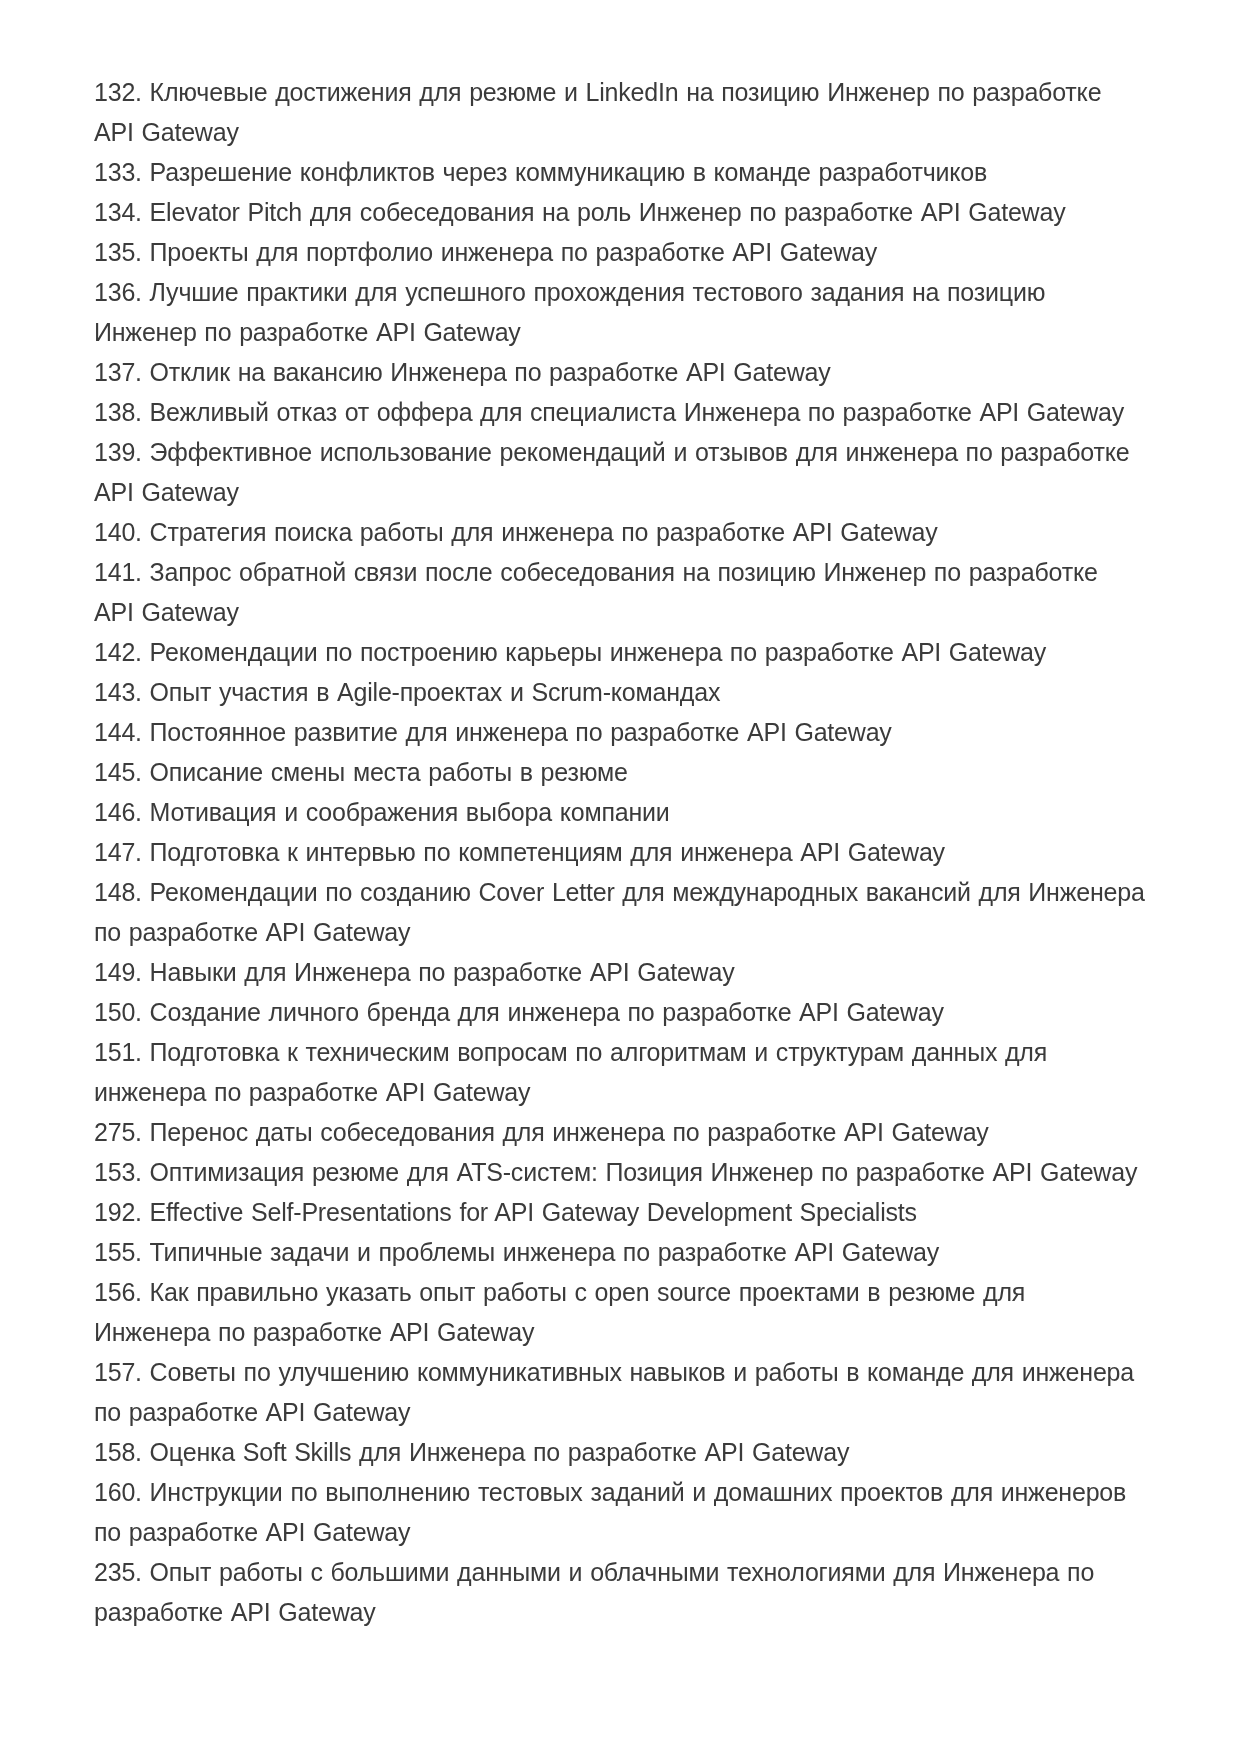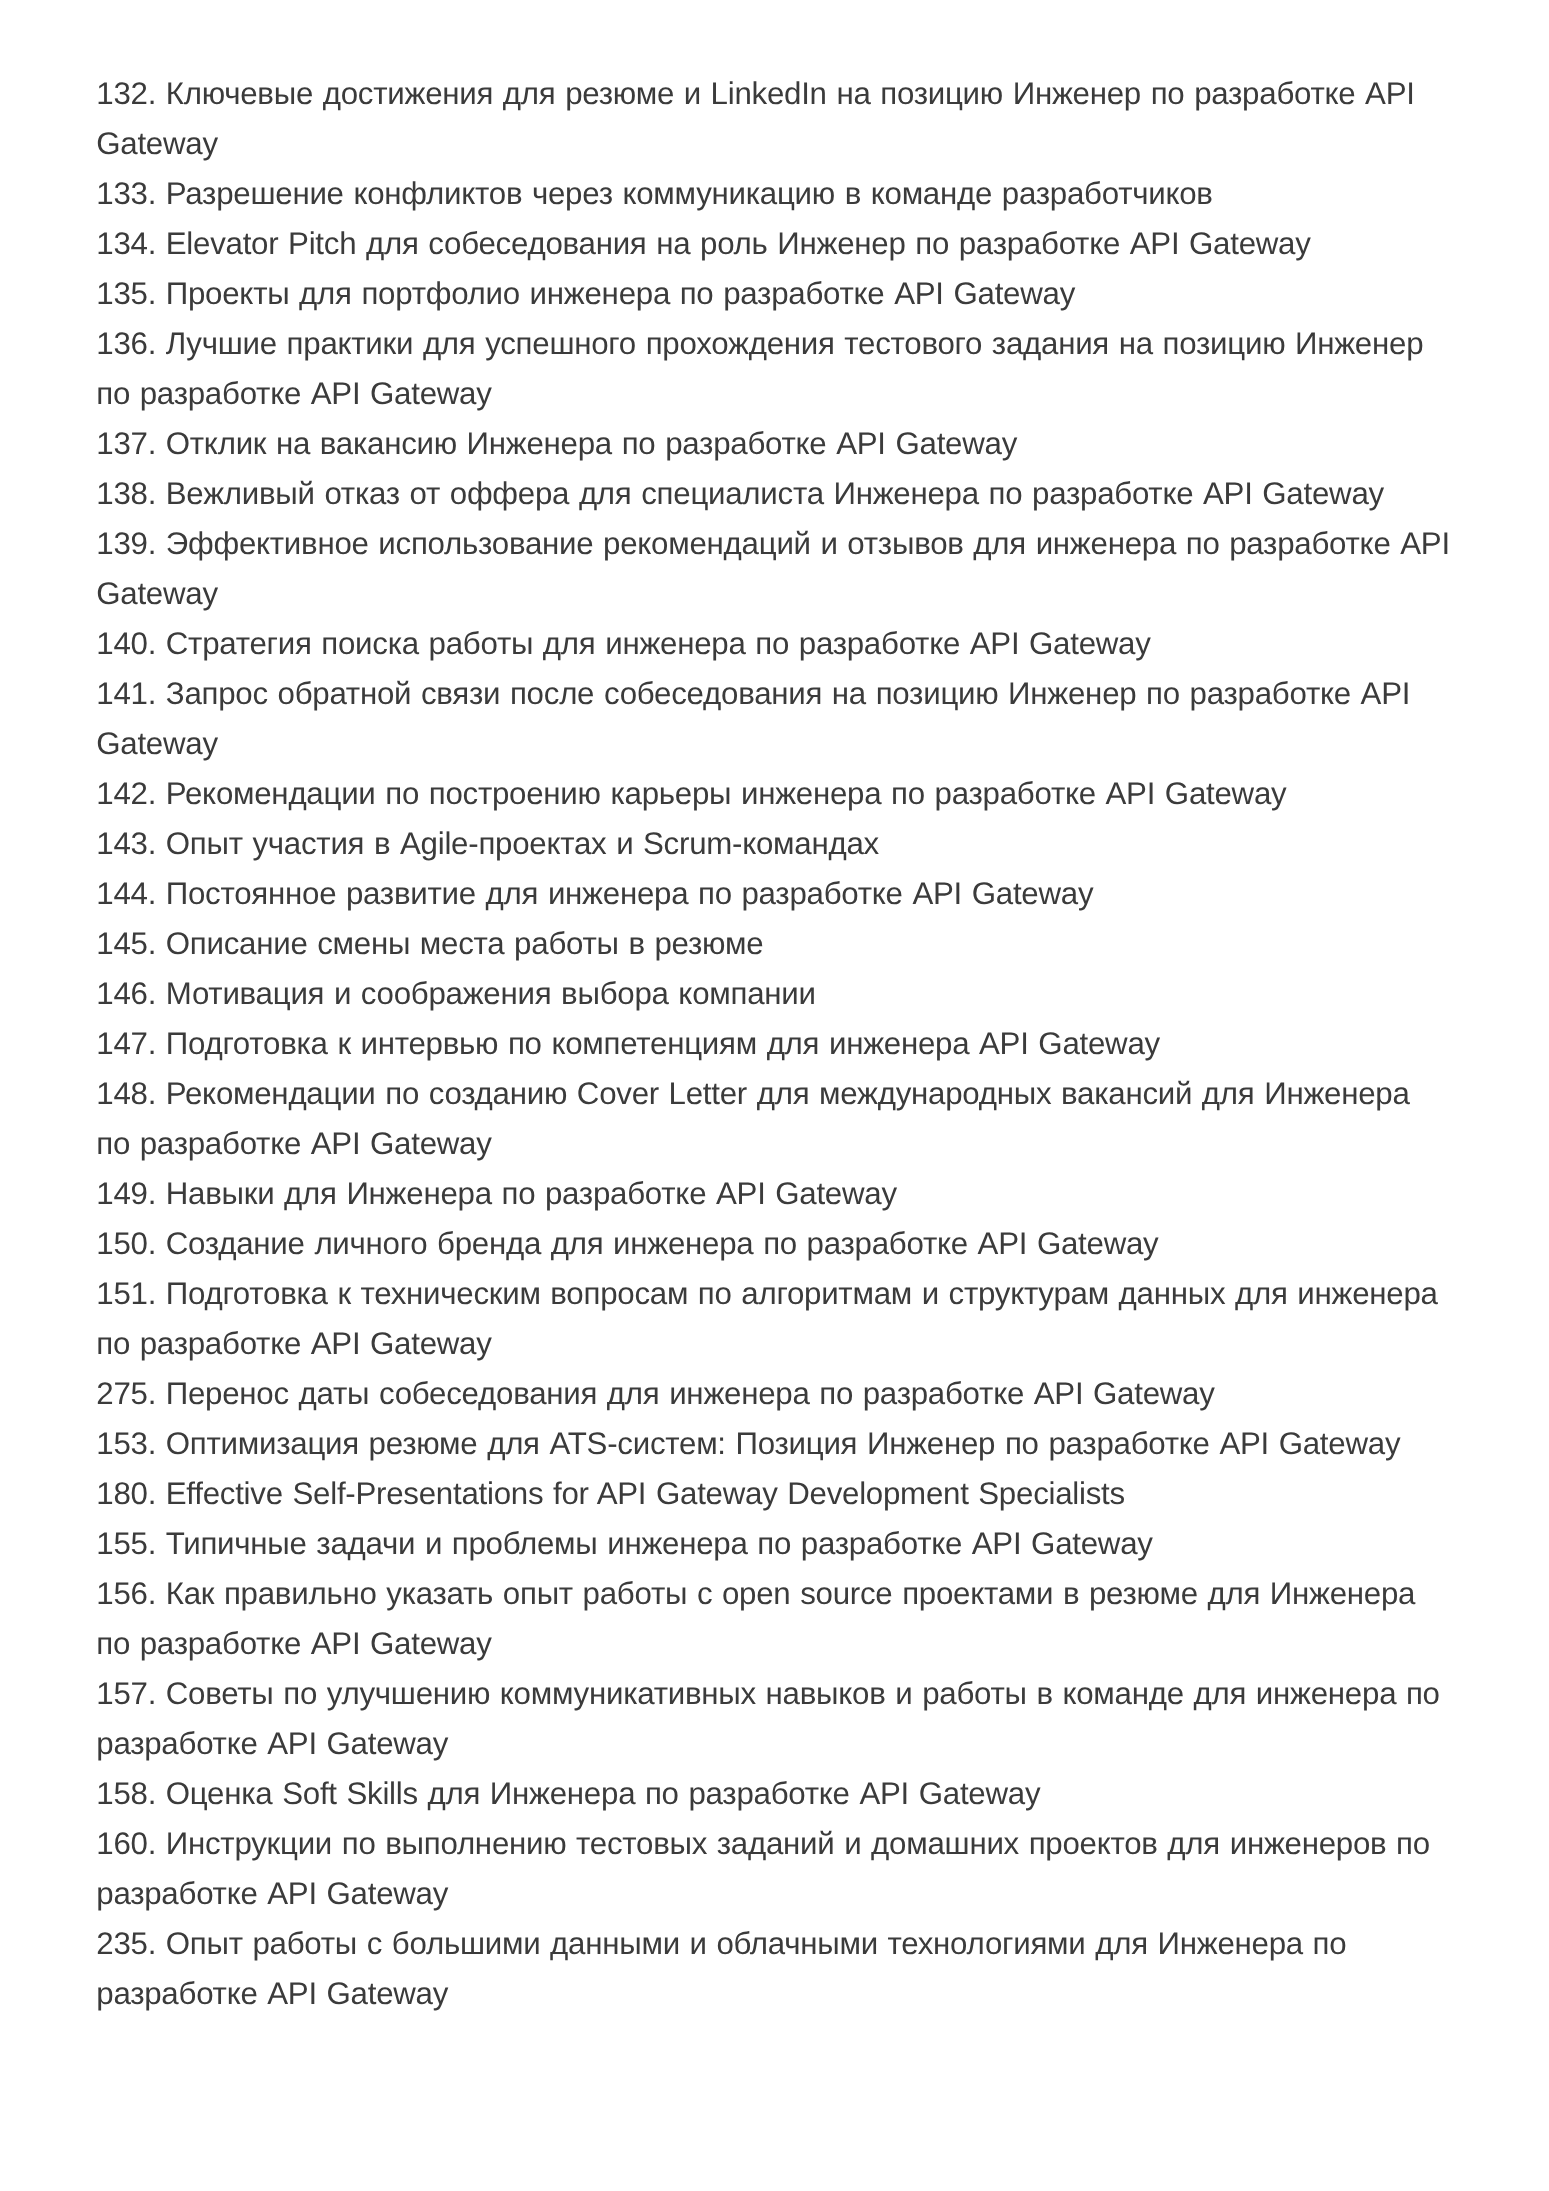--- a/index.html
+++ b/index.html
@@ -11,21 +11,21 @@
     position: relative;
     width: 1239px;
     height: 1753px;
     background: #ffffff;
     box-sizing: border-box;
     padding: 55px 77px 0 77px;
     overflow: hidden;
     font-family: "Liberation Sans", "DejaVu Sans", sans-serif;
   }
   .topic-list {
-    margin: 0;
+    margin: 17px;
     padding: 0;
     list-style: none;
   }
   .topic-item {
     margin: 0;
     padding: 0;
     font-size: 25px;
     line-height: 40px;
     letter-spacing: -0.2px;
     color: #3b3b3b;
@@ -53,21 +53,21 @@
       <li class="topic-item">144. Постоянное развитие для инженера по разработке API Gateway</li>
       <li class="topic-item">145. Описание смены места работы в резюме</li>
       <li class="topic-item">146. Мотивация и соображения выбора компании</li>
       <li class="topic-item">147. Подготовка к интервью по компетенциям для инженера API Gateway</li>
       <li class="topic-item">148. Рекомендации по созданию Cover Letter для международных вакансий для Инженера по разработке API Gateway</li>
       <li class="topic-item">149. Навыки для Инженера по разработке API Gateway</li>
       <li class="topic-item">150. Создание личного бренда для инженера по разработке API Gateway</li>
       <li class="topic-item">151. Подготовка к техническим вопросам по алгоритмам и структурам данных для инженера по разработке API Gateway</li>
       <li class="topic-item">275. Перенос даты собеседования для инженера по разработке API Gateway</li>
       <li class="topic-item">153. Оптимизация резюме для ATS-систем: Позиция Инженер по разработке API Gateway</li>
-      <li class="topic-item">180. Effective Self-Presentations for API Gateway Development Specialists</li>
+      <li class="topic-item">192. Effective Self-Presentations for API Gateway Development Specialists</li>
       <li class="topic-item">155. Типичные задачи и проблемы инженера по разработке API Gateway</li>
       <li class="topic-item">156. Как правильно указать опыт работы с open source проектами в резюме для Инженера по разработке API Gateway</li>
       <li class="topic-item">157. Советы по улучшению коммуникативных навыков и работы в команде для инженера по разработке API Gateway</li>
       <li class="topic-item">158. Оценка Soft Skills для Инженера по разработке API Gateway</li>
       <li class="topic-item">160. Инструкции по выполнению тестовых заданий и домашних проектов для инженеров по разработке API Gateway</li>
       <li class="topic-item">235. Опыт работы с большими данными и облачными технологиями для Инженера по разработке API Gateway</li>
     </ol>
 </main>
 
 </body></html>

